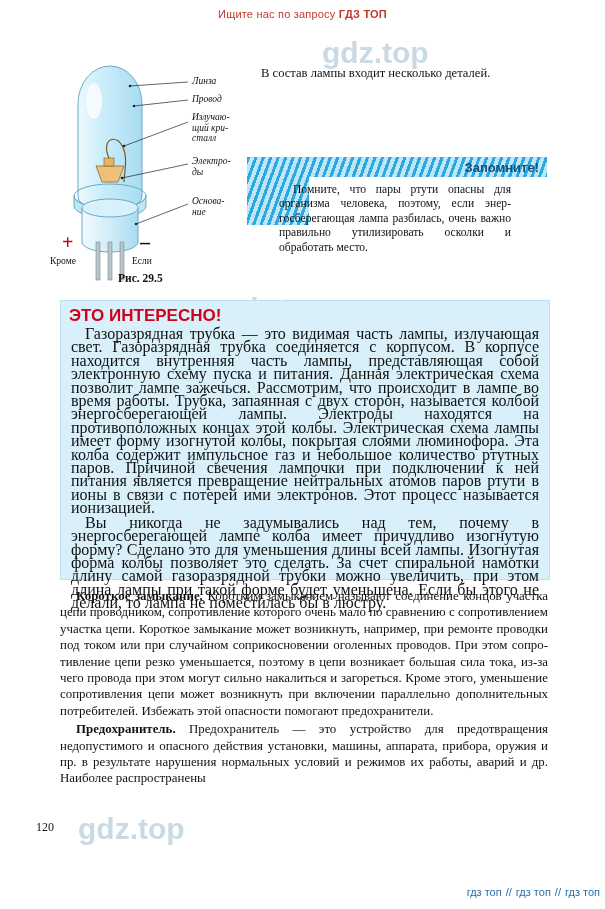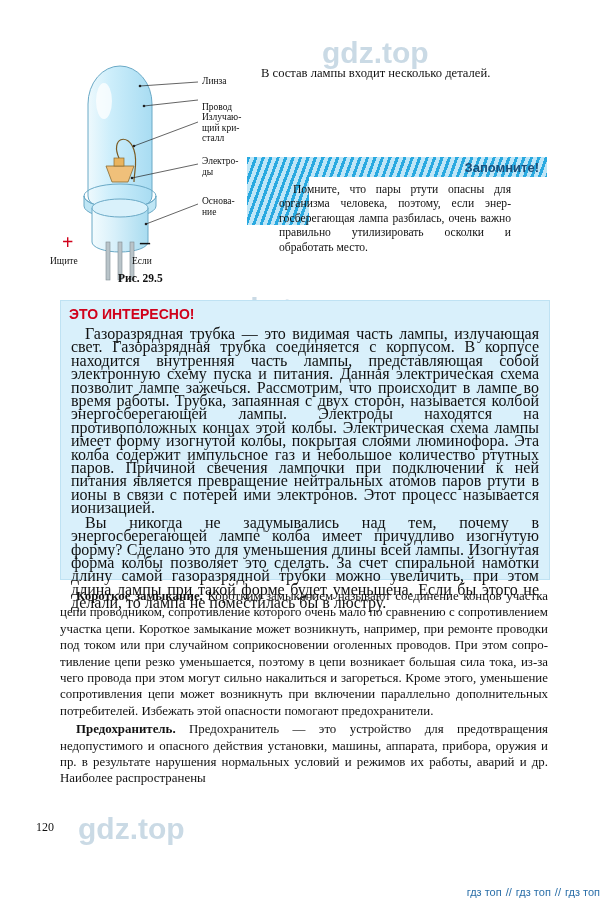--- a/index.html
+++ b/index.html
@@ -64,24 +64,25 @@
     white-space: nowrap;
   }
   .wm1 { left: 322px; top: 36px; font-size: 30px; color: #b9cedd; }
   .wm2 { left: 222px; top: 292px; font-size: 30px; color: #b9cedd; }
   .wm3 { left: 400px; top: 538px; font-size: 23px; color: #bfd3e0; }
   .wm4 { left: 78px; top: 812px; font-size: 30px; color: #b9cedd; }
 
   
   .figure {
     position: absolute;
-    left: 48px;
+    left: 38px;
     top: 46px;
     width: 190px;
     height: 240px;
+    font-style: italic;
   }
   .fig-caption {
     position: absolute;
     left: 118px;
     top: 272px;
     font-size: 11.5px;
     font-weight: bold;
     font-family: "Liberation Serif", serif;
     color: #111;
   }
@@ -181,21 +182,21 @@
     width: 488px;
     height: 278px;
     background: #d9f0fb;
     border: 1px solid #bfe2f3;
   }
   .interesting-title {
     position: absolute;
     left: 8px;
     top: 5px;
     font-family: "Liberation Sans", sans-serif;
-    font-size: 14px;
+    font-size: 17px;
     font-weight: bold;
     color: #d0021b;
     text-align: right;
   }
   .interesting-body {
     position: absolute;
     left: 10px;
     top: 26px;
     width: 468px;
     font-size: 16px;
@@ -239,20 +240,23 @@
     color: #2b6fa8;
   }
   .footer a { color: #2b6fa8; text-decoration: none; margin: 0 4px; }
   .footer .sep { color: #2b6fa8; }
 </style>
 </head>
 <body>
 
 <div class="page">
 
+  <div class="top-banner">
+    <span class="plain">Ищите нас по запросу </span><span>ГДЗ ТОП</span>
+  </div>
 
   <div class="left-edge"></div>
   <div class="sheet"></div>
 
   <div class="wm wm1">gdz.top</div>
   <div class="wm wm2">gdz.top</div>
   <div class="wm wm3">gdz.top</div>
   <div class="wm wm4">gdz.top</div>
 
   <div class="figure">
@@ -295,33 +299,33 @@
       <line x1="84" y1="132" x2="150" y2="118" stroke="#222" stroke-width="0.7"></line>
       <line x1="98" y1="178" x2="150" y2="158" stroke="#222" stroke-width="0.7"></line>
       <circle cx="92" cy="40" r="1.3" fill="#222"></circle>
       <circle cx="96" cy="60" r="1.3" fill="#222"></circle>
       <circle cx="86" cy="100" r="1.3" fill="#222"></circle>
       <circle cx="84" cy="132" r="1.3" fill="#222"></circle>
       <circle cx="98" cy="178" r="1.3" fill="#222"></circle>
     </svg>
 
     <div class="fig-label" style="left:154px; top:30px;">Линза</div>
-    <div class="fig-label" style="left:154px; top:48px;margin-top:8px;">Провод</div>
+    <div class="fig-label" style="left:154px; top:48px;">Провод</div>
     <div class="fig-label" style="left:154px; top:66px; white-space:pre-line;">Излучаю-
 щий кри-
 сталл</div>
     <div class="fig-label" style="left:154px; top:110px; white-space:pre-line;">Электро-
 ды</div>
     <div class="fig-label" style="left:154px; top:150px; white-space:pre-line;">Основа-
 ние</div>
   </div>
 
   <div class="sign-plus">+</div>
   <div class="sign-minus">–</div>
-  <div class="polarity" style="left:50px; top:256px;">Ищите</div>
+  <div class="polarity" style="left:50px; top:256px;">Кроме</div>
   <div class="polarity" style="left:132px; top:256px;">Если</div>
   <div class="fig-caption">Рис. 29.5</div>
 
   <div class="col-right">
     <p>В состав лампы входит несколько деталей.</p>
   </div>
 
   <div class="remember">
     <div class="remember-head">
       <span>Запомните!</span>

